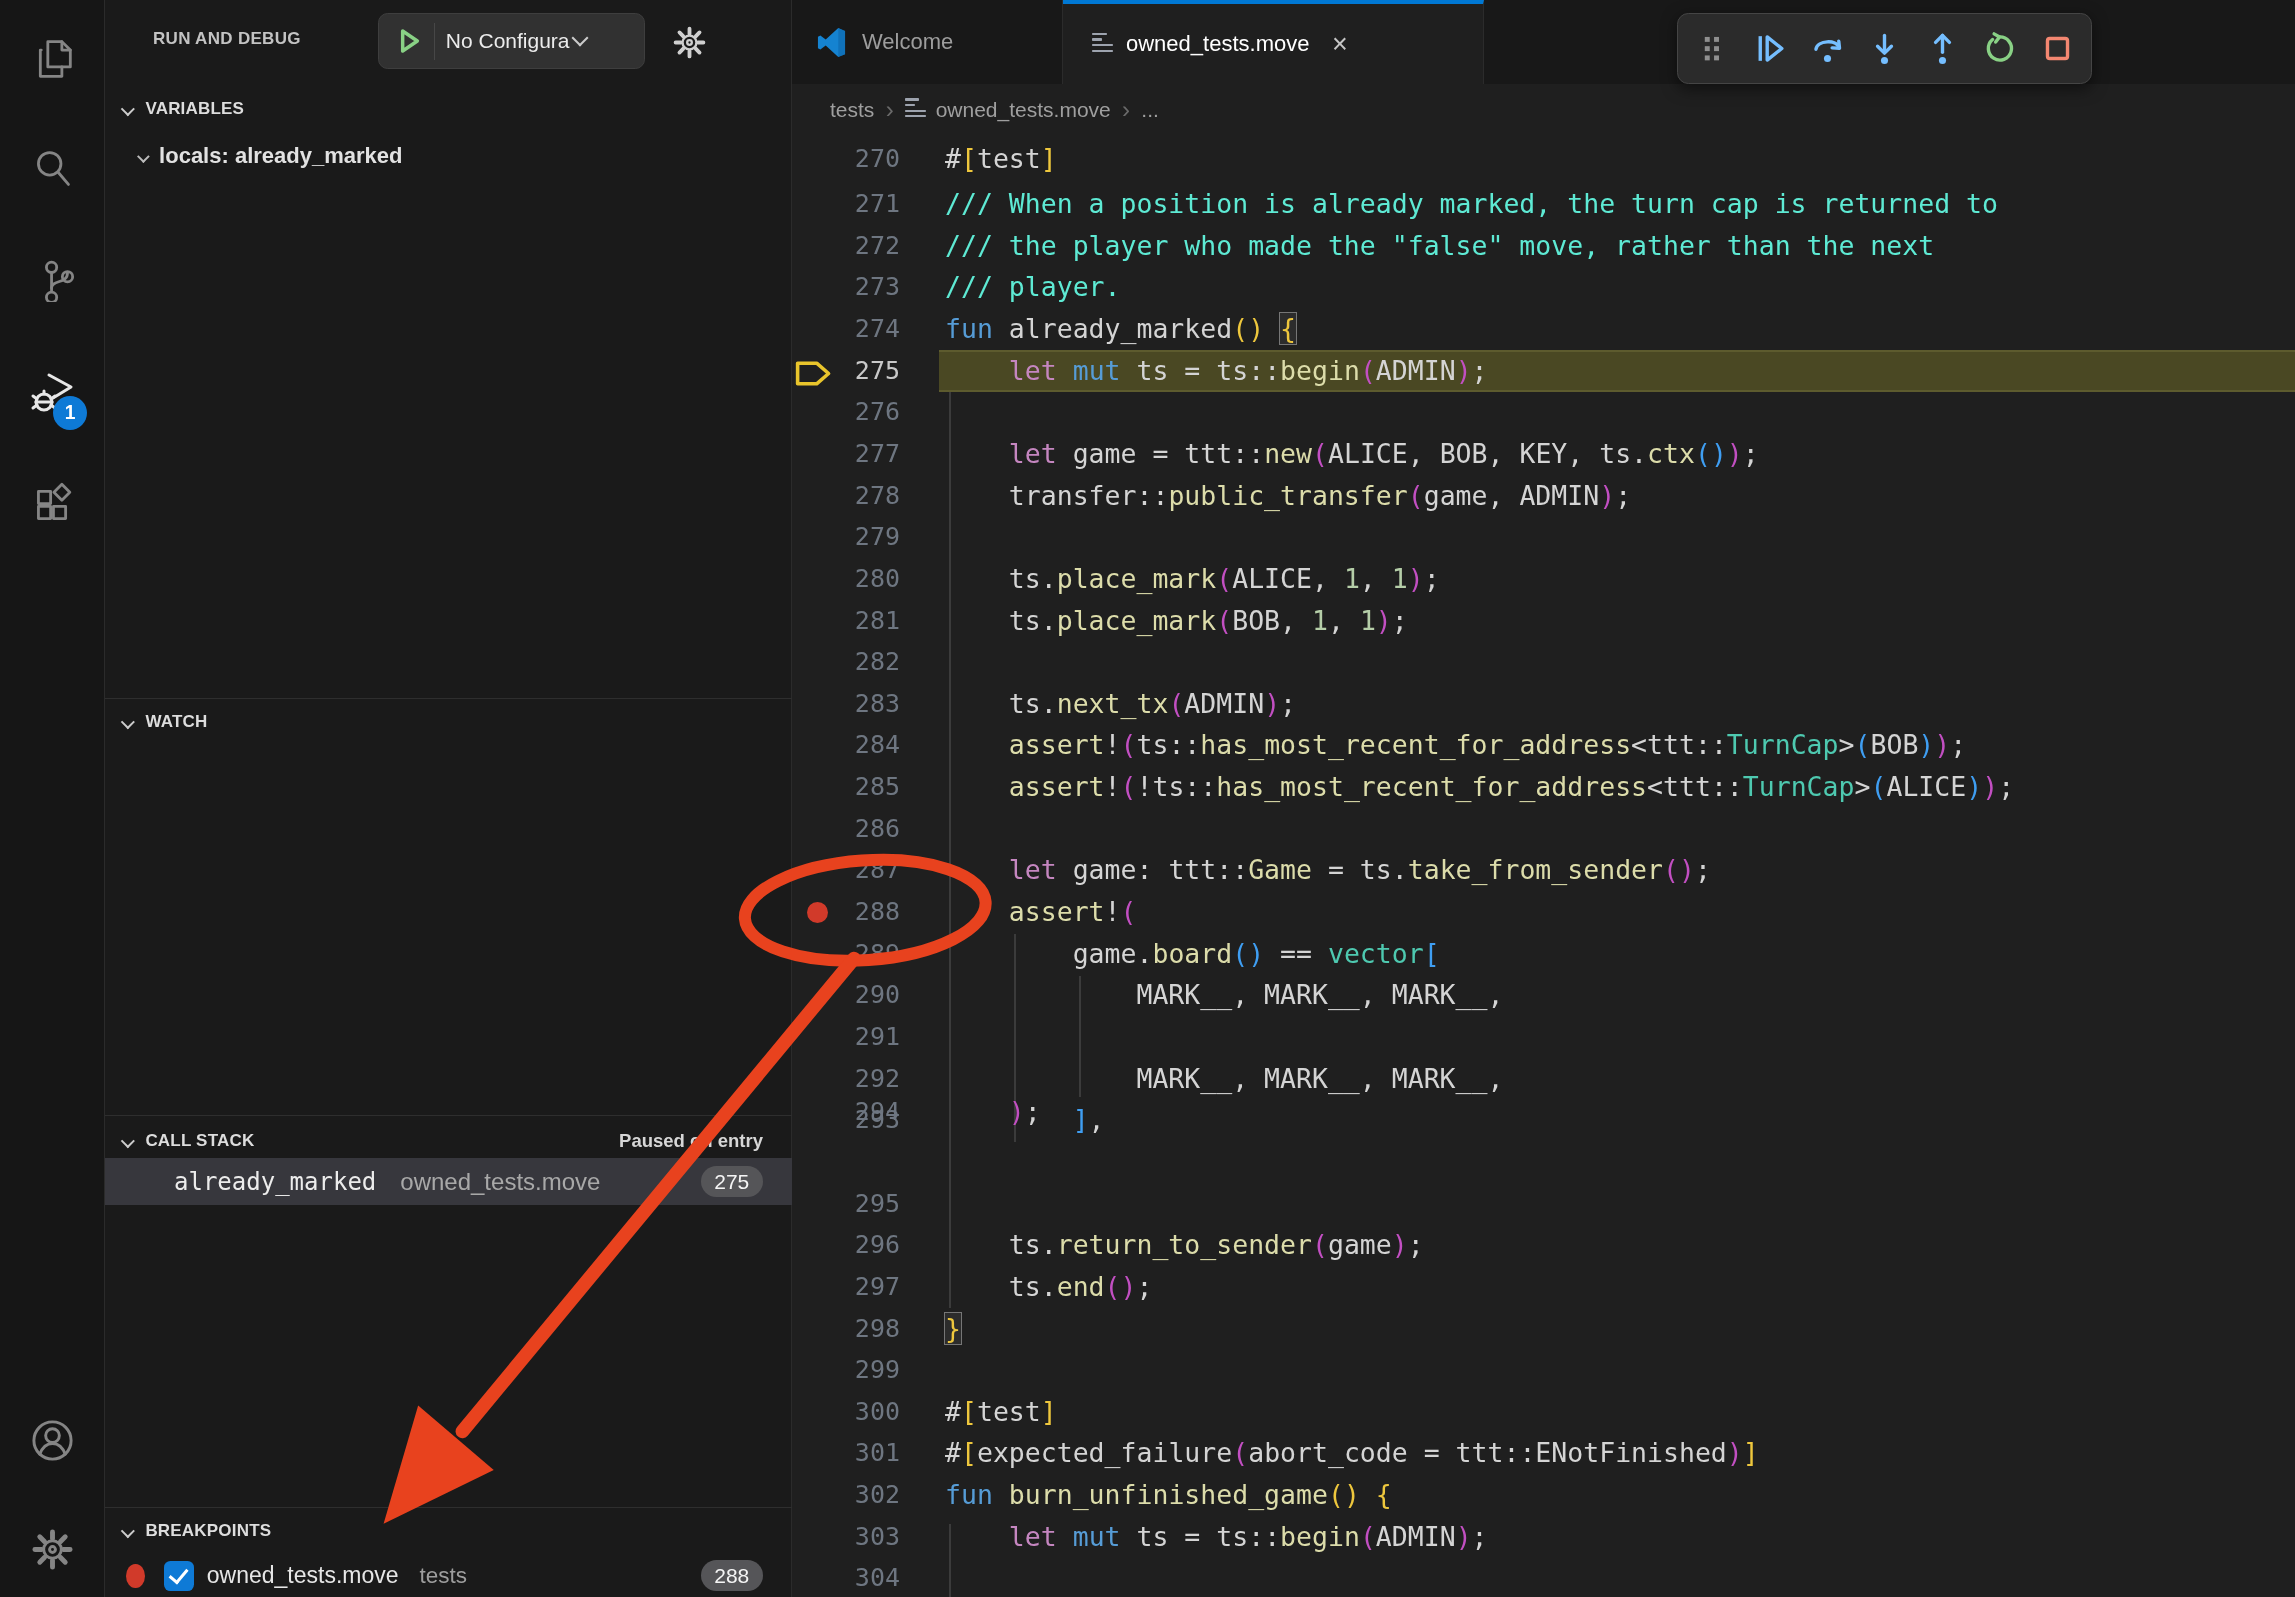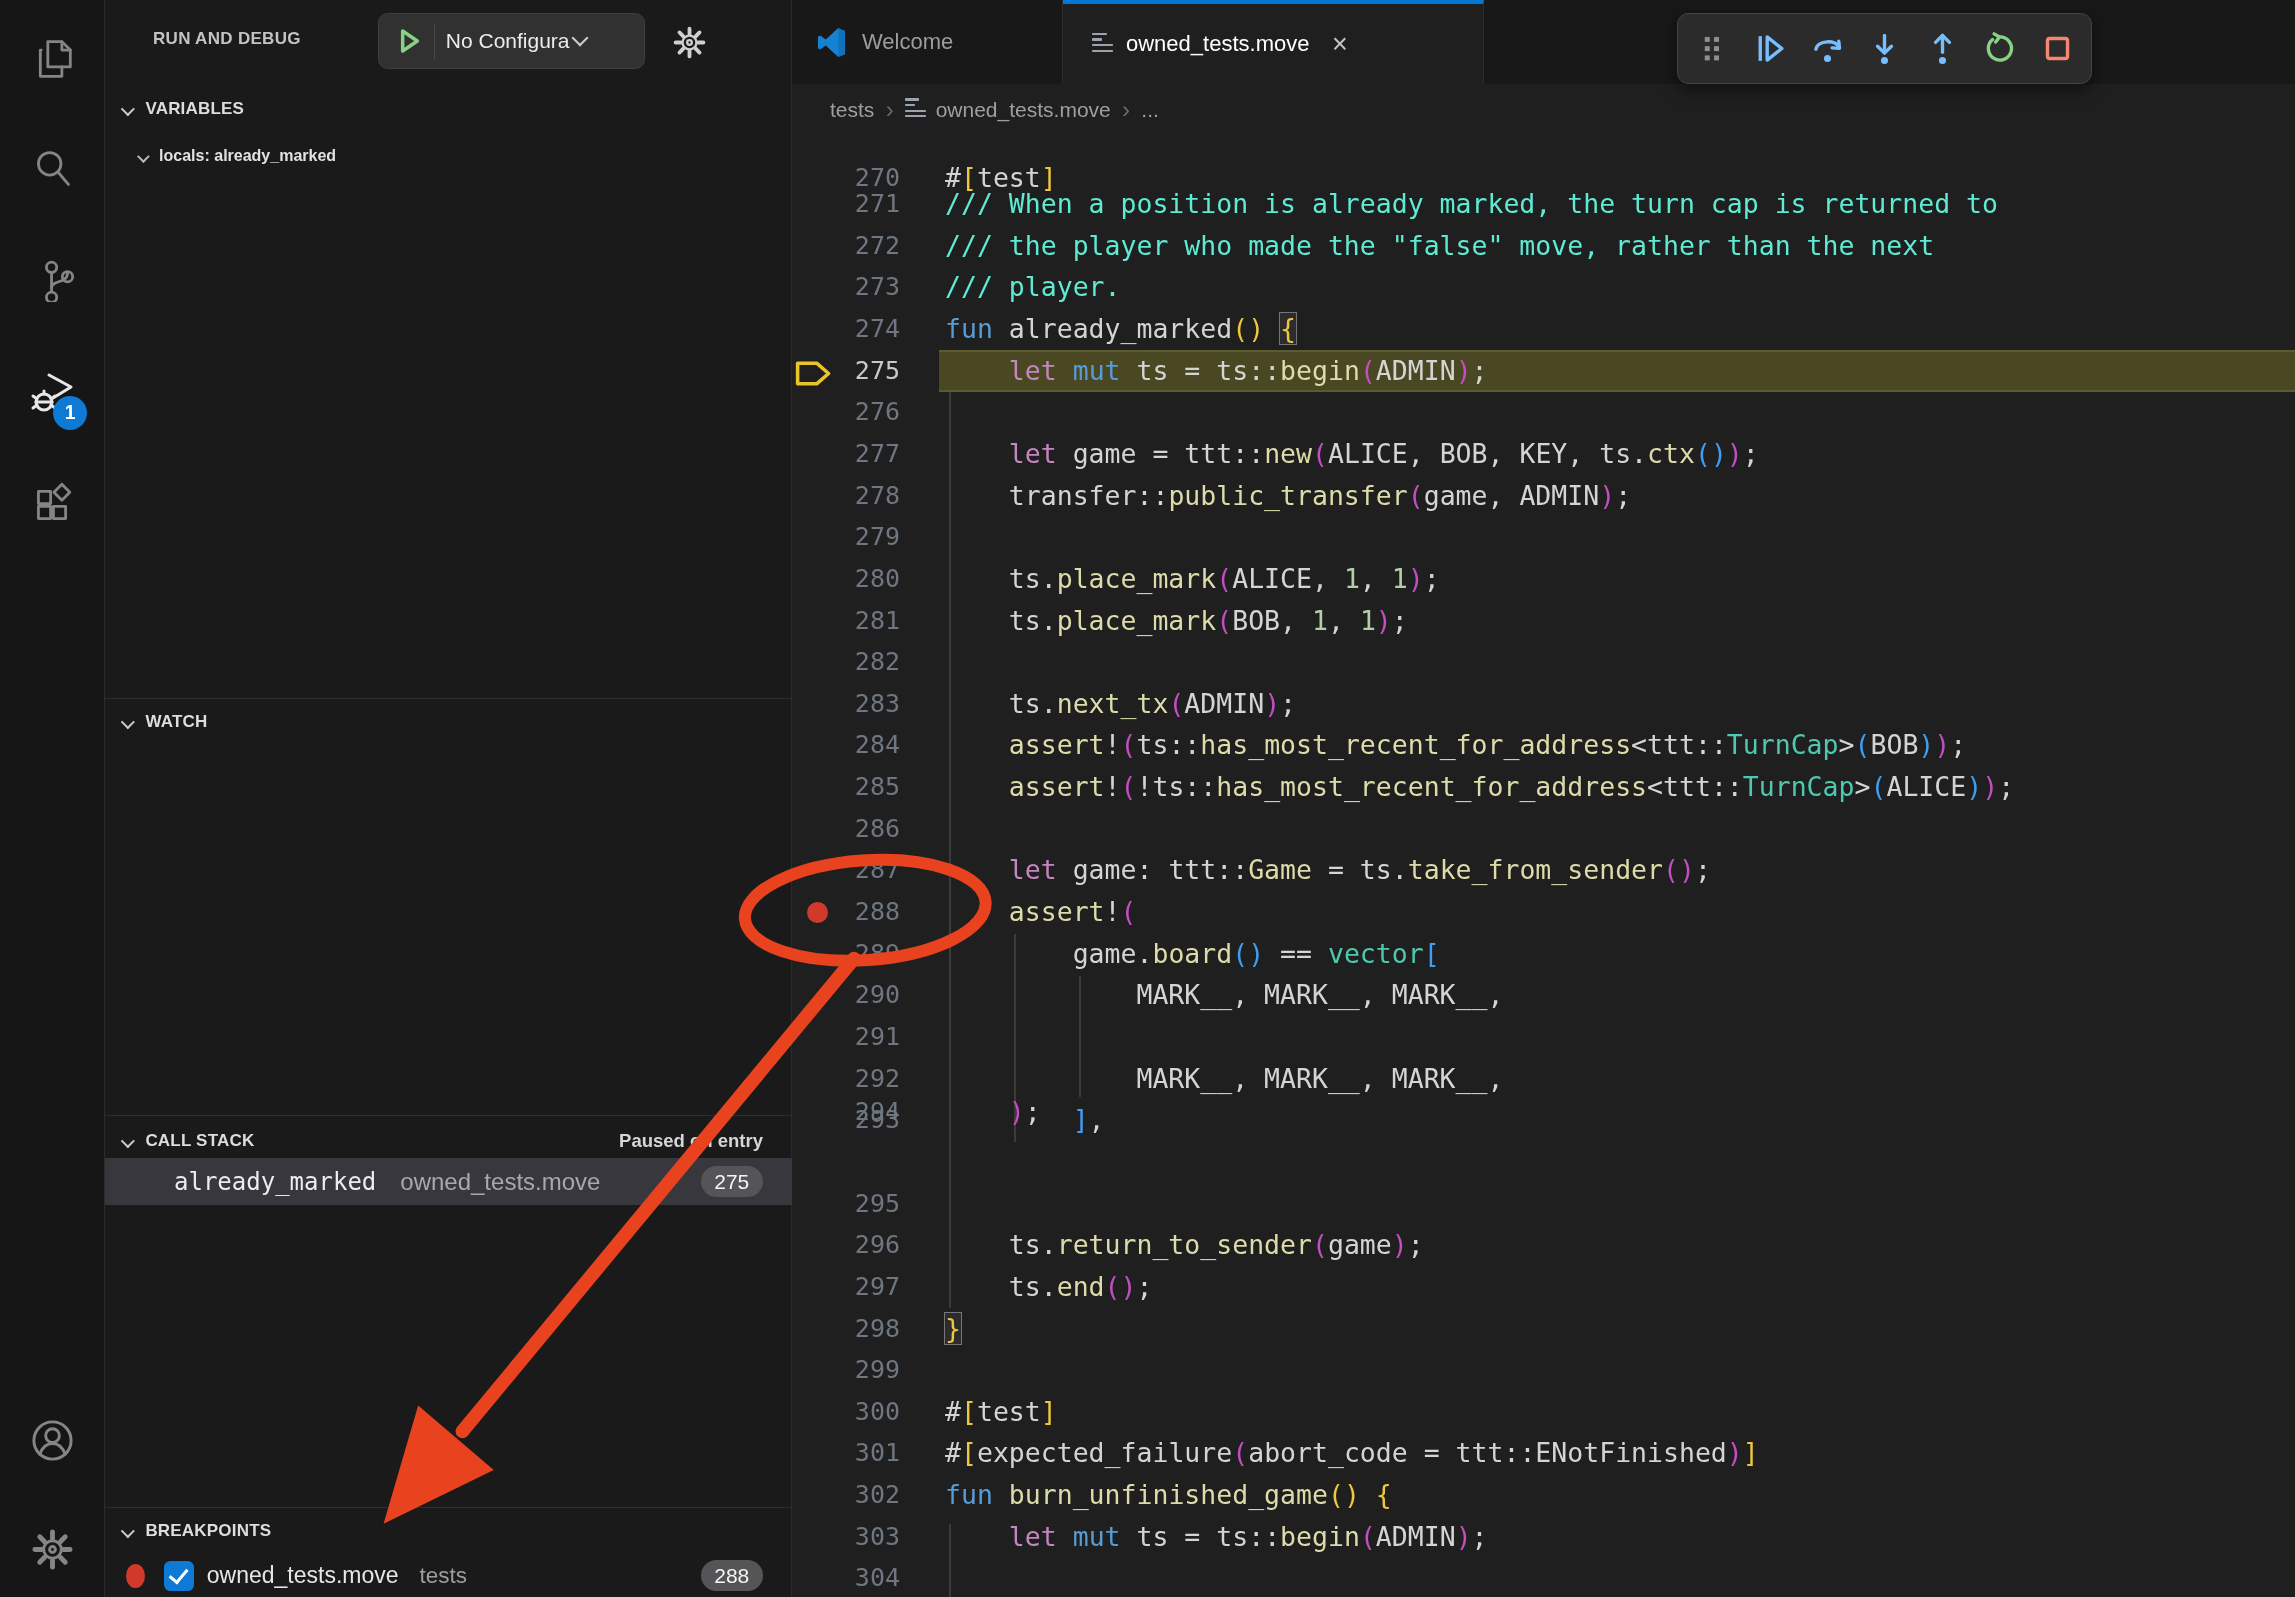--- a/index.html
+++ b/index.html
@@ -26,21 +26,21 @@
   #config-dropdown .chev{margin-left:4.8px}
   .dots3{position:absolute;display:flex;gap:8px}
   .dots3 i{width:5.6px;height:5.6px;border-radius:50%;background:#cfcfcf}
 
   .sect-head{position:absolute;left:0;width:687px;height:42px;display:flex;align-items:center}
   .sect-head .chev{width:9.7px;height:9.7px;border-width:2px;margin:0 13px 0 17.7px}
   .sect-head .sect-label{font-size:17px;font-weight:bold;color:#dddddd;letter-spacing:0.2px}
   .sect-sep{position:absolute;left:0;width:687px;height:0;border-top:1.6px solid #2e2e2e}
   .tree-row{position:absolute;left:0;width:687px;height:42px;display:flex;align-items:center}
   .tree-row .chev{width:8.8px;height:8.8px;border-width:2px;margin:0 11.3px 0 34px;border-color:#bbbbbb}
-  .tree-row .tree-label{font-size:16px;font-weight:bold;color:#e2e2e2}
+  .tree-row .tree-label{font-size:22px;font-weight:bold;color:#e2e2e2}
 
   .status-right{position:absolute;right:29px;font-size:18.5px;font-weight:bold;color:#d6d6d6}
   #callstack-row{position:absolute;left:0;width:687px;height:47px;background:#37373d;display:flex;align-items:center;cursor:pointer}
   #callstack-row .frame-name{font-family:"DejaVu Sans Mono",monospace;font-size:24px;color:#ececec;margin-left:69px}
   #callstack-row .frame-file{font-size:24px;color:#a8a8a8;margin-left:24px}
   .badge{position:absolute;right:29px;background:#555558;border-radius:21px;padding:3.2px 13.7px;font-size:21px;color:#f5f5f5}
 
   #breakpoint-row{position:absolute;left:0;width:687px;height:43px;display:flex;align-items:center}
   .bp-ellipse{width:18.5px;height:24px;border-radius:50%;background:#d13a2a;margin-left:21px}
   .bp-check{width:30px;height:30px;background:#0e7ad6;border-radius:6.4px;margin-left:19.3px;position:relative;cursor:pointer}
@@ -294,21 +294,21 @@
       </svg>
   </div>
 </div>
 
 <div id="code">
   <div class="guide" style="left:157px;top:257px;height:916px"></div>
   <div class="guide" style="left:222px;top:799px;height:208px"></div>
   <div class="guide" style="left:287px;top:841px;height:121px"></div>
   <div class="guide" style="left:157px;top:1389px;height:73px"></div>
   <div id="code-lines">
-      <div class="cl" style="top: 22px;">
+      <div class="cl" style="top: 3px;">
         <span class="lnum">270</span>
         <span class="ltxt"><span class="w">#</span><span class="p1">[</span><span class="w">test</span><span class="p1">]</span></span>
       </div>
       <div class="cl" style="top: 48px;">
         <span class="lnum">271</span>
         <span class="ltxt"><span class="c">/// When a position is already marked, the turn cap is returned to</span></span>
       </div>
       <div class="cl" style="top: 90px;">
         <span class="lnum">272</span>
         <span class="ltxt"><span class="c">/// the player who made the "false" move, rather than the next</span></span>

